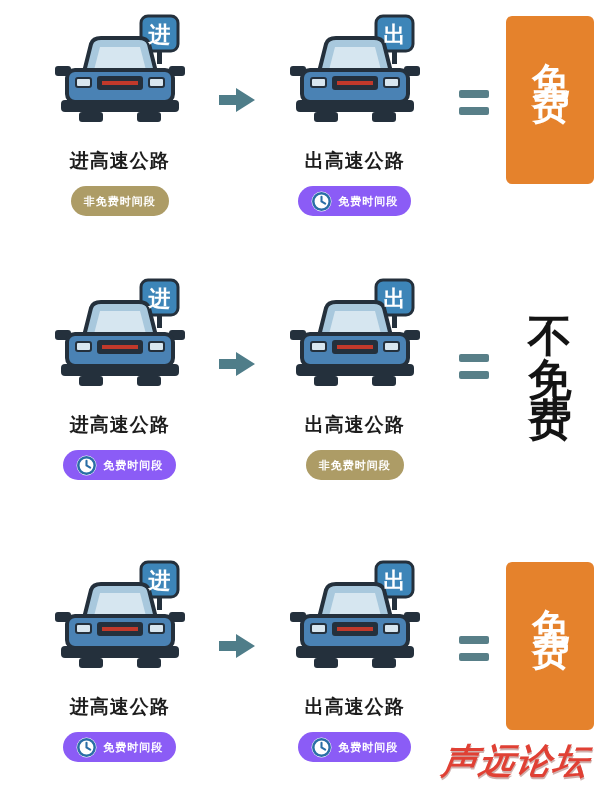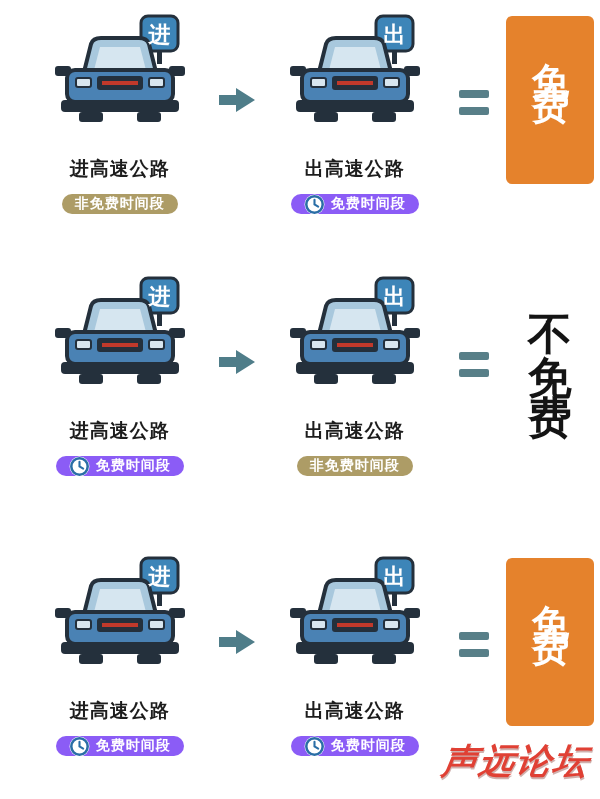--- a/index.html
+++ b/index.html
@@ -14,26 +14,26 @@
   .row-1 { margin-top:14px; }
   .row-2 { margin-top:62px; }
   .row-3 { margin-top:80px; }
 
   .unit { width:188px; display:flex; flex-direction:column; align-items:center; }
   .car { width:150px; height:122px; display:block; }
   .sign-char {
     fill:#ffffff; font-size:22px; font-weight:bold;
     text-anchor:middle; font-family:inherit;
   }
-  .unit-label { font-size:19px; font-weight:bold; color:#1d1d1d; margin-top:20px; letter-spacing:1px;font-family:Liberation Mono, monospace; }
+  .unit-label { font-size:19px; font-weight:bold; color:#1d1d1d; margin-top:12px; letter-spacing:1px;font-family:Liberation Mono, monospace; }
 
   .badge {
-    margin-top:12px; height:20px; border-radius:16px;
+    margin-top:12px; height:30px; border-radius:16px;
     display:flex; align-items:center; padding:0 13px;
-    color:#ffffff; font-weight:bold; font-size:14px; gap:6px;
+    color:#ffffff; font-weight:bold; font-size:11px; gap:6px;
     letter-spacing:1px; box-sizing:border-box;
   }
   .badge-free { background:#8b5cf6; }
   .badge-nonfree { background:#ad9c66; }
   .clock-icon { width:21px; height:21px; flex:0 0 auto; }
 
   .arrow-wrap { width:48px; margin-top:72px; display:flex; justify-content:center; }
   .arrow-wrap svg { width:40px; height:28px; }
 
   .equals { width:52px; margin-top:76px; display:flex; flex-direction:column; gap:9px; align-items:center; }

